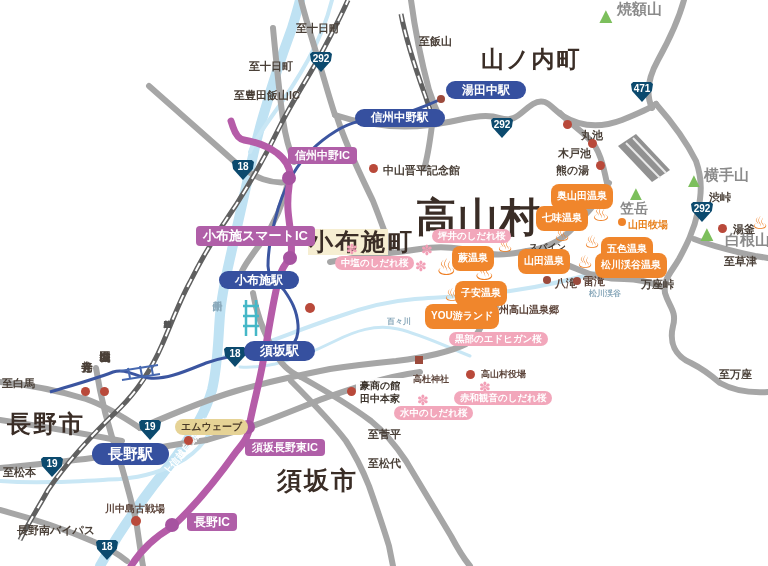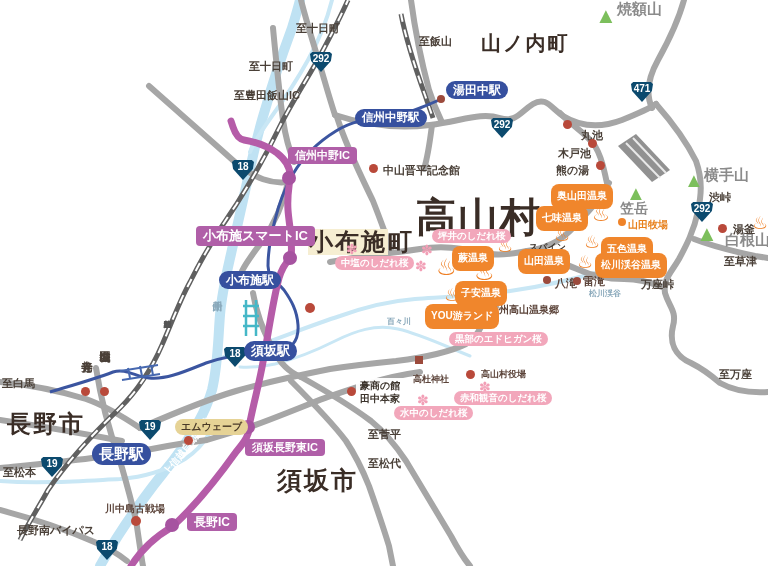--- a/index.html
+++ b/index.html
@@ -5,21 +5,21 @@
   html,body{margin:0;padding:0;background:#fff;}
   #map{position:relative;width:768px;height:566px;background:#fff;overflow:hidden;
        font-family:"Liberation Sans",sans-serif;}
   #lines{position:absolute;left:0;top:0;z-index:0;}
   .abs{position:absolute;white-space:nowrap;}
   .area{font-family:"Liberation Serif","DejaVu Serif",serif;font-weight:700;color:#3a2d26;z-index:3;letter-spacing:2px;}
   .hl{background:#f6eed2;padding:0 1px;}
   .mtxt{font-family:"Liberation Serif","DejaVu Serif",serif;font-weight:700;color:#8b8b8b;z-index:3;}
   .tri{color:#7cbf5c;font-size:22px;line-height:1;z-index:2;}
   .station{background:#36509f;color:#fff;font-weight:700;font-size:12px;border-radius:11px;
-           text-align:center;z-index:6;padding:2px 7px;line-height:1.2;}
+           text-align:center;z-index:6;padding:2px 16px;line-height:1.2;}
   .ic{background:#b05fa8;color:#fff;font-weight:700;font-size:12px;border-radius:4px;
       text-align:center;z-index:6;padding:2px 7px;line-height:1.2;}
   .onsen-b{background:#f0862c;color:#fff;font-weight:700;font-size:10px;border-radius:8px;
       text-align:center;z-index:6;padding:6px 6px;line-height:1.25;}
   .sak-b{background:#f2a7bb;color:#fff;font-weight:700;font-size:9.5px;border-radius:8px;
       text-align:right;z-index:6;padding:1px 6px;line-height:1.25;}
   .tan-b{background:#e6d396;color:#4a3a28;font-weight:700;font-size:10px;border-radius:8px;
       text-align:center;z-index:6;padding:1px 6px;}
   .white-b{background:rgba(255,255,255,.95);color:#3c342c;font-weight:700;font-size:10px;
       text-align:center;z-index:6;padding:1px 4px;line-height:1.3;}
@@ -92,21 +92,21 @@
   <g stroke="#45b7c7" stroke-width="2.5" fill="none">
     <path d="M246,300 L246,336 M256,300 L256,336"></path>
     <path d="M243,306 L259,306 M243,316 L259,316 M243,326 L259,326"></path>
   </g>
   <g stroke="#4668b0" stroke-width="2" fill="none">
     <path d="M120,371 L158,365 M122,380 L160,374"></path>
     <path d="M128,368 L130,378 M140,366 L142,376 M151,365 L153,375"></path>
   </g>
 </svg>
 
-<span class="abs area" style="left:481px;top:30px;font-size:20px">山ノ内町</span>
+<span class="abs area" style="left:481px;top:44px;font-size:23px">山ノ内町</span>
 <span class="abs area" style="left:416px;top:190px;font-size:40px">高山村</span>
 <span class="abs area" style="left:308px;top:226px;font-size:24px"><span class="hl">小布施</span><span>町</span></span>
 <span class="abs area" style="left:277px;top:464px;font-size:25px">須坂市</span>
 <span class="abs area" style="left:7px;top:408px;font-size:24px">長野市</span>
 
 <span class="abs tri" style="left:595px;top:5px">▲</span>
 <span class="abs mtxt" style="left:617px;top:0px;font-size:15px">焼額山</span>
 <span class="abs tri" style="left:684px;top:170px;font-size:20px">▲</span>
 <span class="abs mtxt" style="left:704px;top:166px;font-size:15px">横手山</span>
 <span class="abs sm" style="left:709px;top:190px">渋峠</span>

